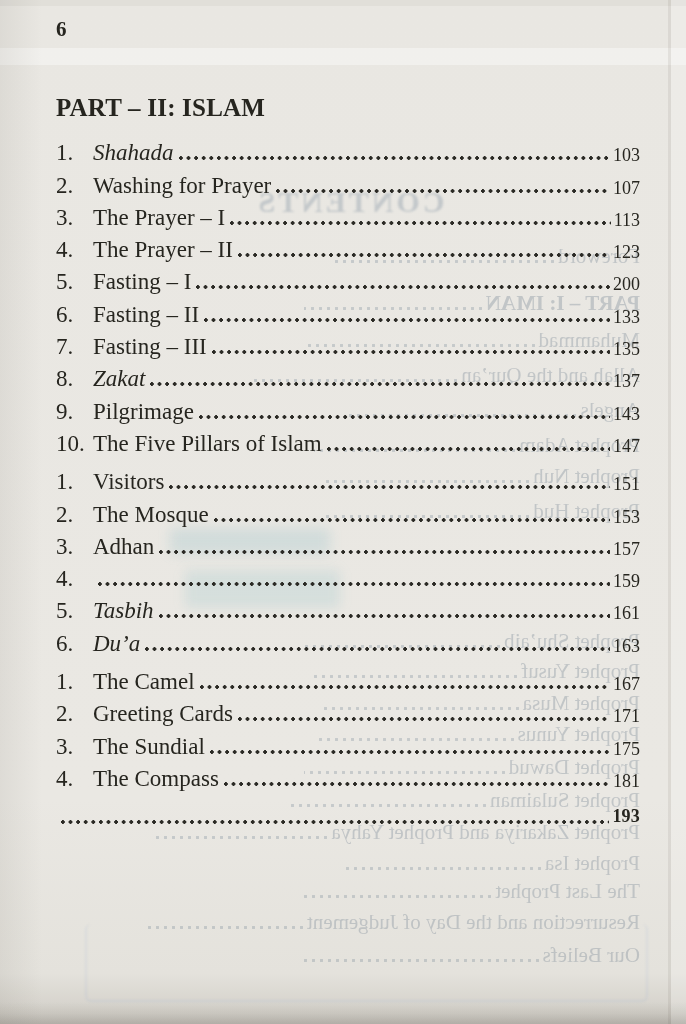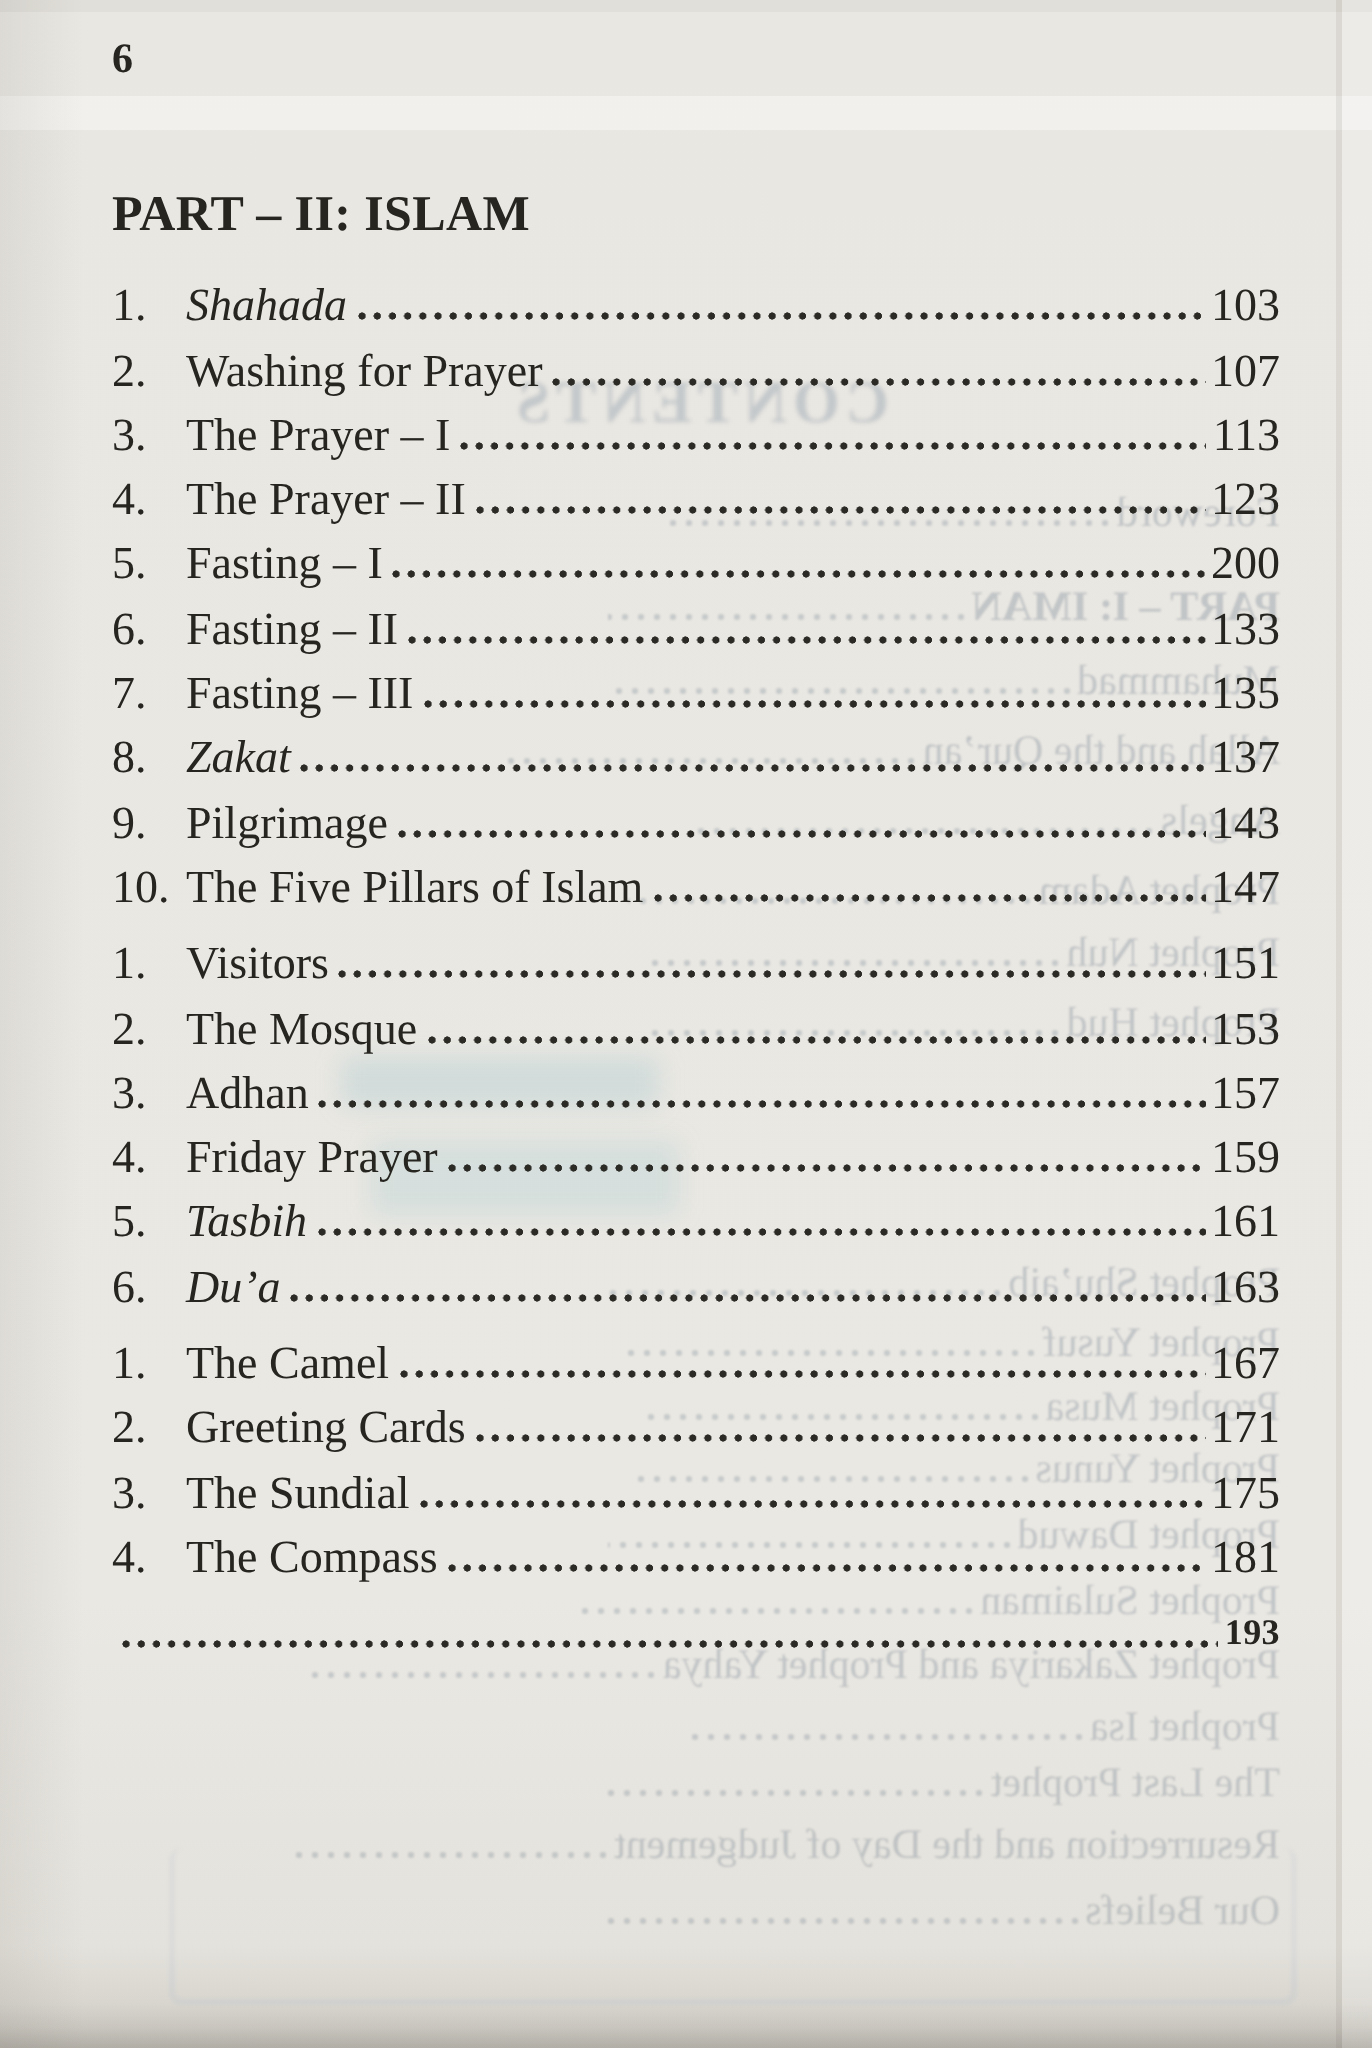--- a/index.html
+++ b/index.html
@@ -32,21 +32,21 @@
   .list{margin-top:10px;}
   .list.l3,.list.l4{margin-top:6px;}
   .row{display:flex;align-items:flex-end;height:32.3px;font-size:23px;white-space:nowrap;}
   .num{width:37px;flex:none;}
   .title{flex:none;}
   .title.italic{font-style:italic;}
   .dots{flex:1;height:4px;margin:0 3px 6px 5px;
     background-image:radial-gradient(circle at 2px 2px,#2b2a25 1.7px,rgba(0,0,0,0) 1.9px);
     background-size:7.6px 4px;background-repeat:repeat-x;background-position:left bottom;}
   .h5 .dots{margin-bottom:8px;}
-  .pg{flex:none;font-size:23px;}
+  .pg{flex:none;font-size:18px;}
   .h5 .pg{font-size:18px;font-weight:bold;}
 
   
   .ghost{position:absolute;left:60px;right:46px;display:flex;align-items:flex-end;
     transform:scaleX(-1);filter:blur(0.55px);
     color:rgba(116,132,148,0.34);font-size:21px;line-height:24px;white-space:nowrap;z-index:1;}
   .ghost .gt{flex:none;}
   .ghost .gd{flex:1;height:3px;margin:0 4px 5px 4px;
     background-image:radial-gradient(circle at 1.5px 1.5px,rgba(116,132,148,0.30) 1.4px,rgba(0,0,0,0) 1.6px);
     background-size:8px 3px;background-repeat:repeat-x;}
@@ -229,21 +229,20 @@
         <span class="pg">153</span>
       </div>
     <div class="row">
         <span class="num">3.</span>
         <span class="title">Adhan</span>
         <span class="dots"></span>
         <span class="pg">157</span>
       </div>
     <div class="row">
         <span class="num">4.</span>
-        <span class="title">Friday Prayer</span>
         <span class="dots"></span>
         <span class="pg">159</span>
       </div>
     <div class="row">
         <span class="num">5.</span>
         <span class="title italic">Tasbih</span>
         <span class="dots"></span>
         <span class="pg">161</span>
       </div>
     <div class="row">

